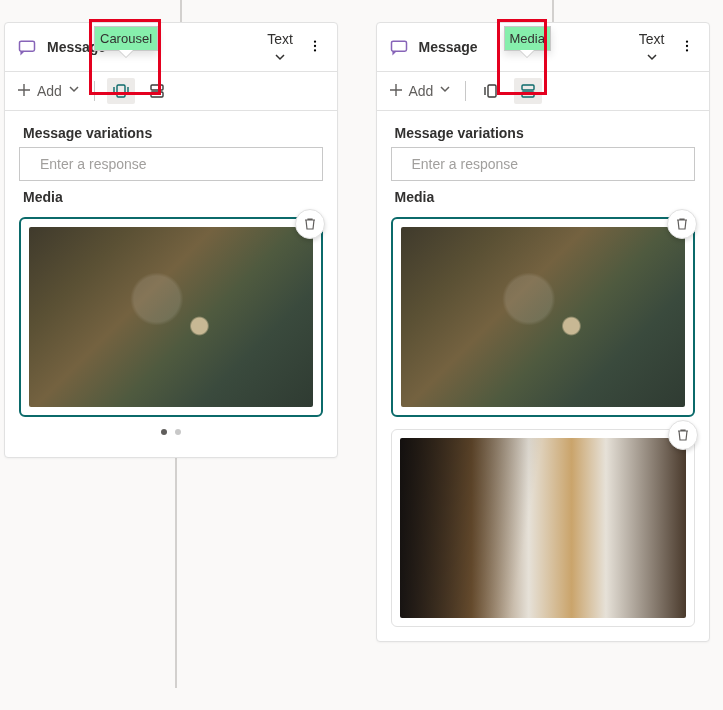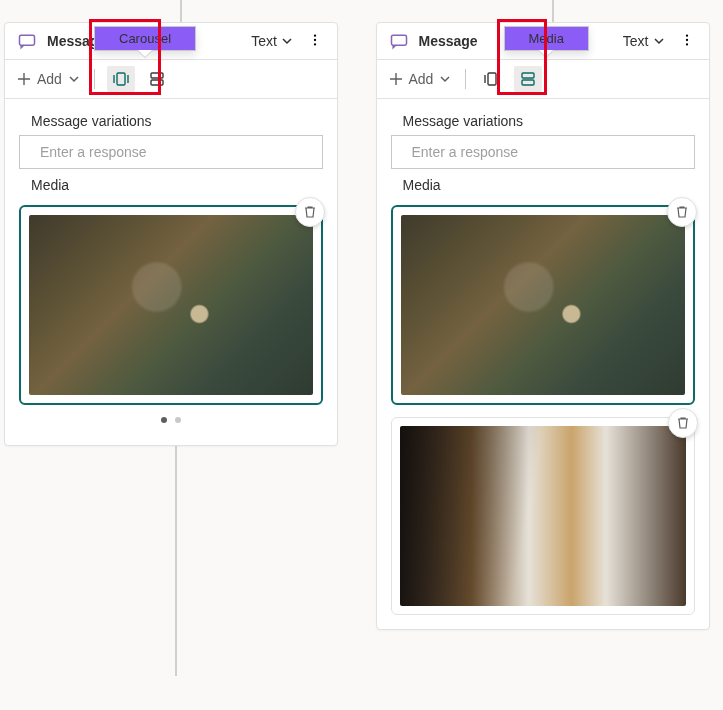--- a/index.html
+++ b/index.html
@@ -51,41 +51,42 @@
     gap: 10px;
     border-bottom: 1px solid var(--border);
   }
   .chat-icon { width:20px; height:20px; color:#8764b8; flex:0 0 auto; }
   .chat-icon svg { stroke: currentColor; }
   .title { font-weight:600; flex:0 0 auto; }
   .spacer { flex:1 1 auto; }
   .text-dd {
     display:flex; align-items:center; gap:4px; cursor:pointer;
     color: var(--text);
+    flex-direction: column;
   }
   .more { width:24px; text-align:center; cursor:pointer; color:var(--text-dim);}
   .toolbar {
     display:flex; align-items:center; padding:6px 10px; gap:8px;
     border-bottom:1px solid var(--border);
   }
   .add-btn {
-    display:flex; align-items:center; gap:6px; cursor:pointer;
+    display:flex; gap:6px; cursor:pointer;
     color: var(--text-dim); padding:4px 2px;
   }
   .vdiv { width:1px; height:20px; background:var(--border-dark); margin:0 4px;}
   .layout-btn {
     width:28px; height:26px; display:flex; align-items:center; justify-content:center;
     cursor:pointer; border-radius:2px; color:#3b3a39;
   }
   .layout-btn.active { background:#edebe9; color:#0b6a6a;}
   .tooltip {
     position:absolute;
-    background:#8b5cf6;
+    background:#86efac;
     border:1px solid var(--border-dark);
-    padding:4px 24px;
+    padding:4px 5px;
     font-size:13px;
     color:var(--text);
     box-shadow:0 4px 8px rgba(0,0,0,0.12);
     z-index:5;
   }
   .tooltip::after{
     content:"";
     position:absolute;
     bottom:-7px; left:50%; transform:translateX(-50%);
     border:7px solid transparent;
@@ -93,21 +94,21 @@
     border-bottom:none;
     filter: drop-shadow(0 1px 0 var(--border-dark));
   }
   .highlight-box {
     position:absolute;
     border:3px solid var(--highlight);
     pointer-events:none;
     z-index:6;
   }
   .body { padding:10px 14px 14px; }
-  .section-h { font-weight:400; margin:4px 12px 6px; }
+  .section-h { font-weight:700; margin:4px 4px 6px; }
   .resp-input {
     width:100%; border:1px solid var(--border-dark);
     padding:8px 20px; font-size:14px; color:var(--text);
   }
   .resp-input::placeholder{ color:#a19f9d; }
   .media-wrap { margin-top:6px; }
   .media-item {
     position:relative;
     border:2px solid var(--teal);
     border-radius:6px;

